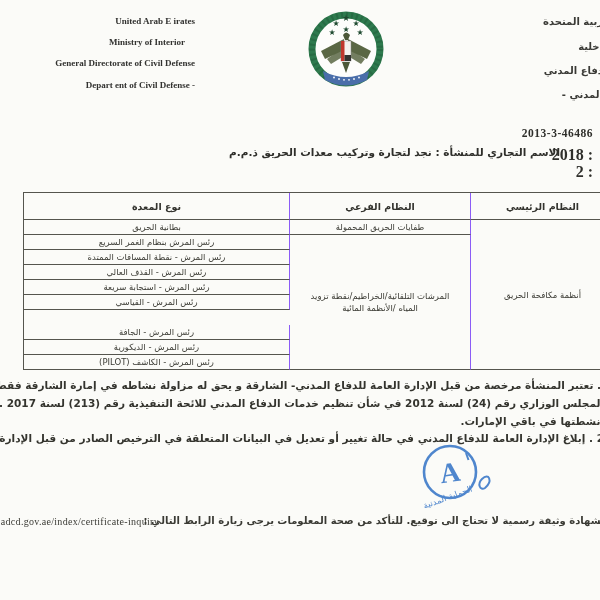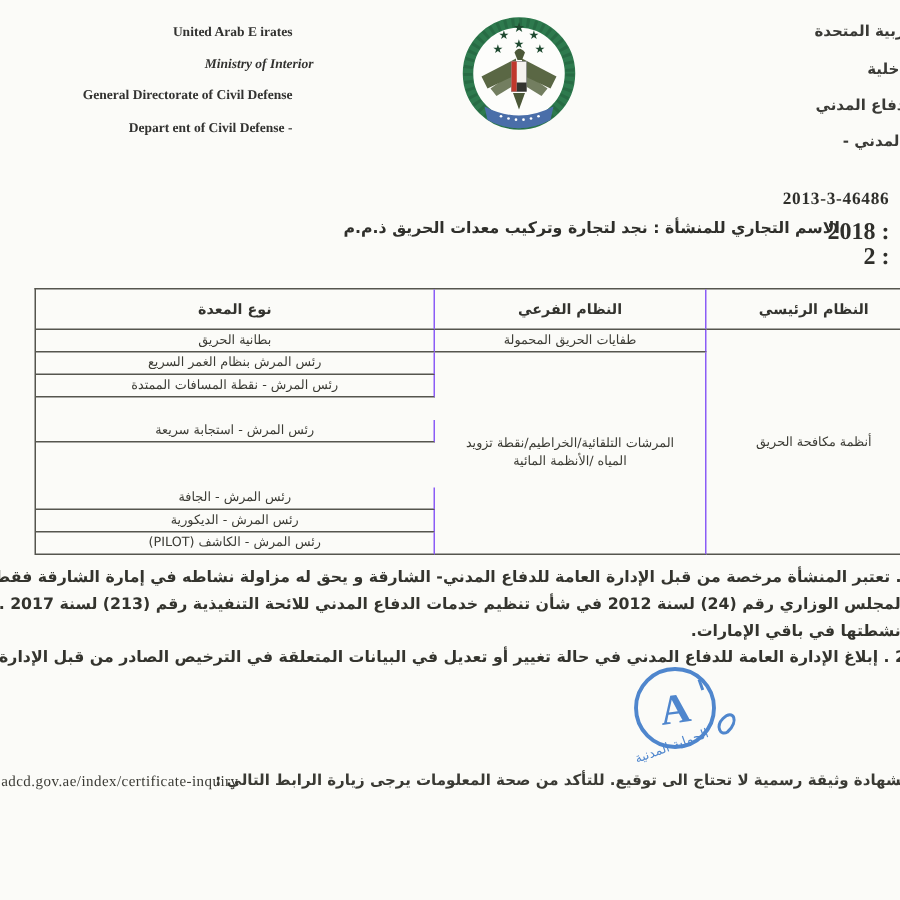--- a/index.html
+++ b/index.html
@@ -35,21 +35,21 @@
   .cell.merged{flex-direction:column;line-height:12px;}
 
   .note{font-size:10.5px;font-weight:bold;color:#34342e;text-align:right;}
   .footer-ar{font-size:10px;font-weight:bold;color:#3a3a34;}
   .footer-url{font-size:10px;letter-spacing:.3px;color:#3a3a34;font-family:"Liberation Serif", serif;}
 </style>
 </head>
 <body>
 
 <div class="abs en-line" style="left:15px;top:16px;">United Arab E irates</div>
-<div class="abs en-line" style="left:29px;top:37px;font-style:italic;">Ministry of Interior</div>
+<div class="abs en-line" style="left:5px;top:37px;">Ministry of Interior</div>
 <div class="abs en-line" style="left:15px;top:58px;">General Directorate of Civil Defense</div>
 <div class="abs en-line" style="left:15px;top:80px;">Depart ent of Civil Defense -</div>
 
 <svg class="abs" style="left:303px;top:5px;" width="86" height="95" viewBox="0 0 86 95">
   <circle cx="43" cy="44" r="34" fill="#fdfdfb" stroke="#2e7a4e" stroke-width="7"></circle>
   <circle cx="43" cy="44" r="34" fill="none" stroke="#225f3c" stroke-width="6" stroke-dasharray="2,3" opacity=".55"></circle>
 
   <g fill="#1f4a30">
     <text x="43" y="16" font-size="9" text-anchor="middle">★</text>
     <text x="33" y="21" font-size="8" text-anchor="middle">★</text>
@@ -98,21 +98,23 @@
 <div class="abs lic-frag" style="right:7px;top:163px;">2 :</div>
 
 <div class="cert-table">
   <div class="cell hdr" style="grid-column:1;grid-row:1;">نوع المعدة</div>
   <div class="cell hdr" style="grid-column:2;grid-row:1;">النظام الفرعي</div>
   <div class="cell hdr" style="grid-column:3;grid-row:1;">النظام الرئيسي</div>
 
   <div class="cell" style="grid-column:1;grid-row:2;text-align:right;">بطانية الحريق</div>
   <div class="cell" style="grid-column:1;grid-row:3;">رئس المرش بنظام الغمر السريع</div>
   <div class="cell" style="grid-column:1;grid-row:4;">رئس المرش - نقطة المسافات الممتدة</div>
+  <div class="cell" style="grid-column:1;grid-row:5;">رئس المرش - القذف العالي</div>
   <div class="cell" style="grid-column:1;grid-row:6;">رئس المرش - استجابة سريعة</div>
+  <div class="cell" style="grid-column:1;grid-row:7;">رئس المرش - القياسي</div>
   <div class="cell" style="grid-column:1;grid-row:9;">رئس المرش - الجافة</div>
   <div class="cell" style="grid-column:1;grid-row:10;">رئس المرش - الديكورية</div>
   <div class="cell" style="grid-column:1;grid-row:11;">رئس المرش - الكاشف (PILOT)</div>
 
   <div class="cell" style="grid-column:2;grid-row:2;">طفايات الحريق المحمولة</div>
   <div class="cell merged" style="grid-column:2;grid-row:3/12;">
     <span>المرشات التلقائية/الخراطيم/نقطة تزويد</span>
     <span>المياه /الأنظمة المائية</span>
   </div>
 

